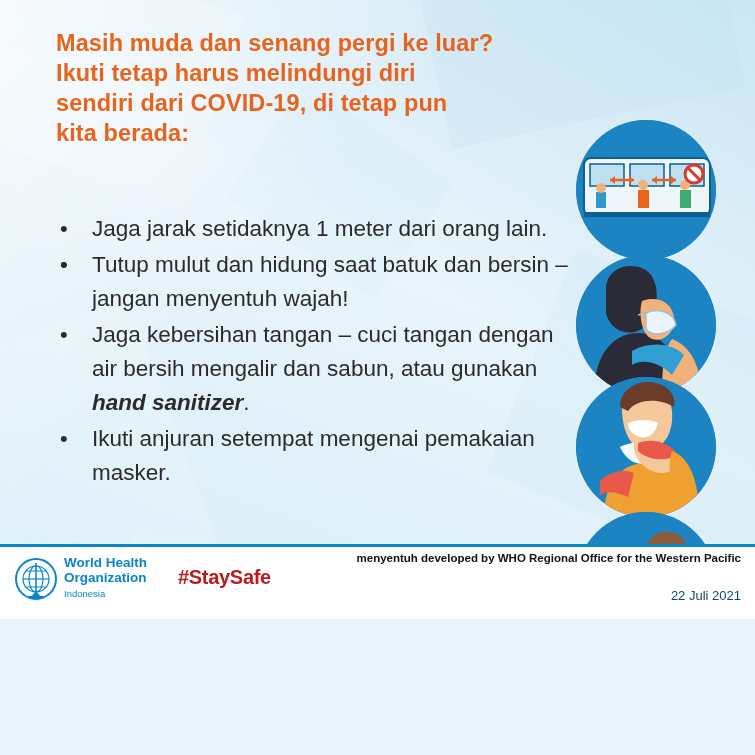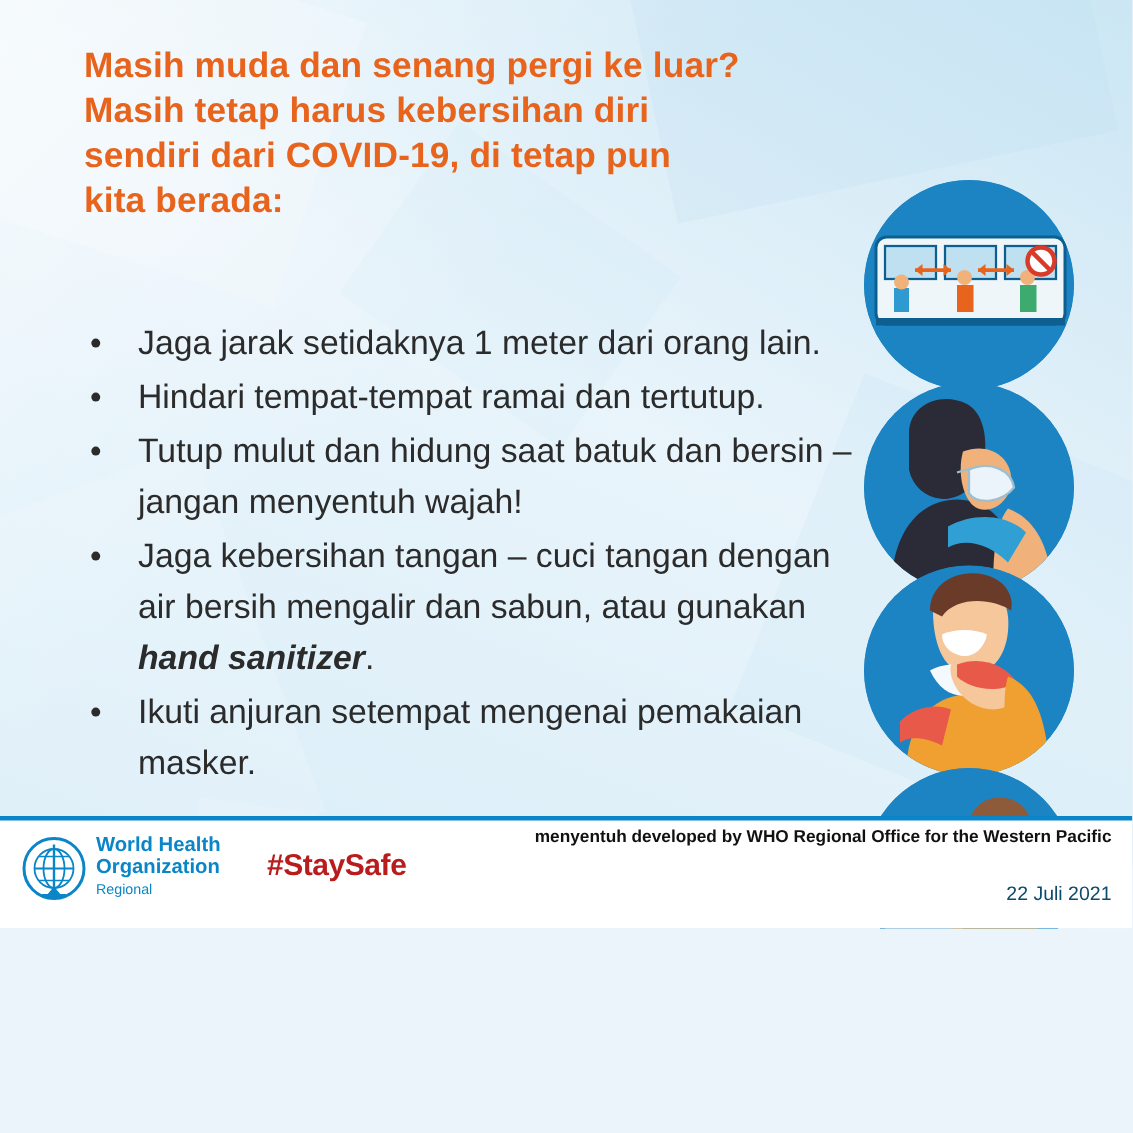--- a/index.html
+++ b/index.html
@@ -102,35 +102,34 @@
 
   <div class="poly" style="left:-40px;top:-30px;width:260px;height:200px;transform:rotate(18deg);opacity:.5;"></div>
   <div class="poly2" style="left:430px;top:-60px;width:300px;height:180px;transform:rotate(-12deg);opacity:.45;"></div>
   <div class="poly" style="left:-60px;top:330px;width:240px;height:260px;transform:rotate(-20deg);opacity:.4;"></div>
   <div class="poly2" style="left:520px;top:300px;width:320px;height:240px;transform:rotate(22deg);opacity:.35;"></div>
   <div class="poly" style="left:120px;top:560px;width:420px;height:160px;transform:rotate(8deg);opacity:.35;"></div>
   <div class="poly2" style="left:250px;top:120px;width:180px;height:140px;transform:rotate(35deg);opacity:.22;"></div>
 
   <div id="headline">
     <div>Masih muda dan senang pergi ke luar?</div>
-    <div>Masih tetap harus kebersihan diri</div>
+    <div>Ikuti tetap harus melindungi diri</div>
     <div>sendiri dari COVID-19, di tetap pun</div>
     <div>kita berada:</div>
   </div>
 
   <div id="bullets">
 
     <div class="bullet">
       <span class="dot">•</span>
       <span>Jaga jarak setidaknya 1 meter dari orang lain.</span>
     </div>
 
     <div class="bullet">
       <span class="dot">•</span>
-      <span>Hindari tempat-tempat ramai dan tertutup.</span>
     </div>
 
     <div class="bullet">
       <span class="dot">•</span>
       <span>Tutup mulut dan hidung saat batuk dan bersin – jangan menyentuh wajah!</span>
     </div>
 
     <div class="bullet">
       <span class="dot">•</span>
       <span>Jaga kebersihan tangan – cuci tangan dengan air bersih mengalir dan sabun, atau gunakan </span><span class="ital">hand sanitizer</span><span>.</span>
@@ -229,21 +228,21 @@
         <path d="M9 22 H35" stroke="#0a86c8" stroke-width="1.2"></path>
         <path d="M12 14 H32" stroke="#0a86c8" stroke-width="1"></path>
         <path d="M12 30 H32" stroke="#0a86c8" stroke-width="1"></path>
         <path d="M22 6 V38" stroke="#0a86c8" stroke-width="1.6"></path>
         <path d="M22 34 l-5 6 h10 z" fill="#0a86c8"></path>
         <path d="M14 40 h16" stroke="#0a86c8" stroke-width="2"></path>
       </svg>
       <div id="who-text">
         <div>World Health</div>
         <div>Organization</div>
-        <div id="who-country">Regional</div>
+        <div id="who-country">Indonesia</div>
       </div>
     </div>
 
     <div id="staysafe">#StaySafe</div>
     <div id="credit">menyentuh developed by WHO Regional Office for the Western Pacific</div>
     <div id="date">22 Juli 2021</div>
   </div>
 
 </div>
 

